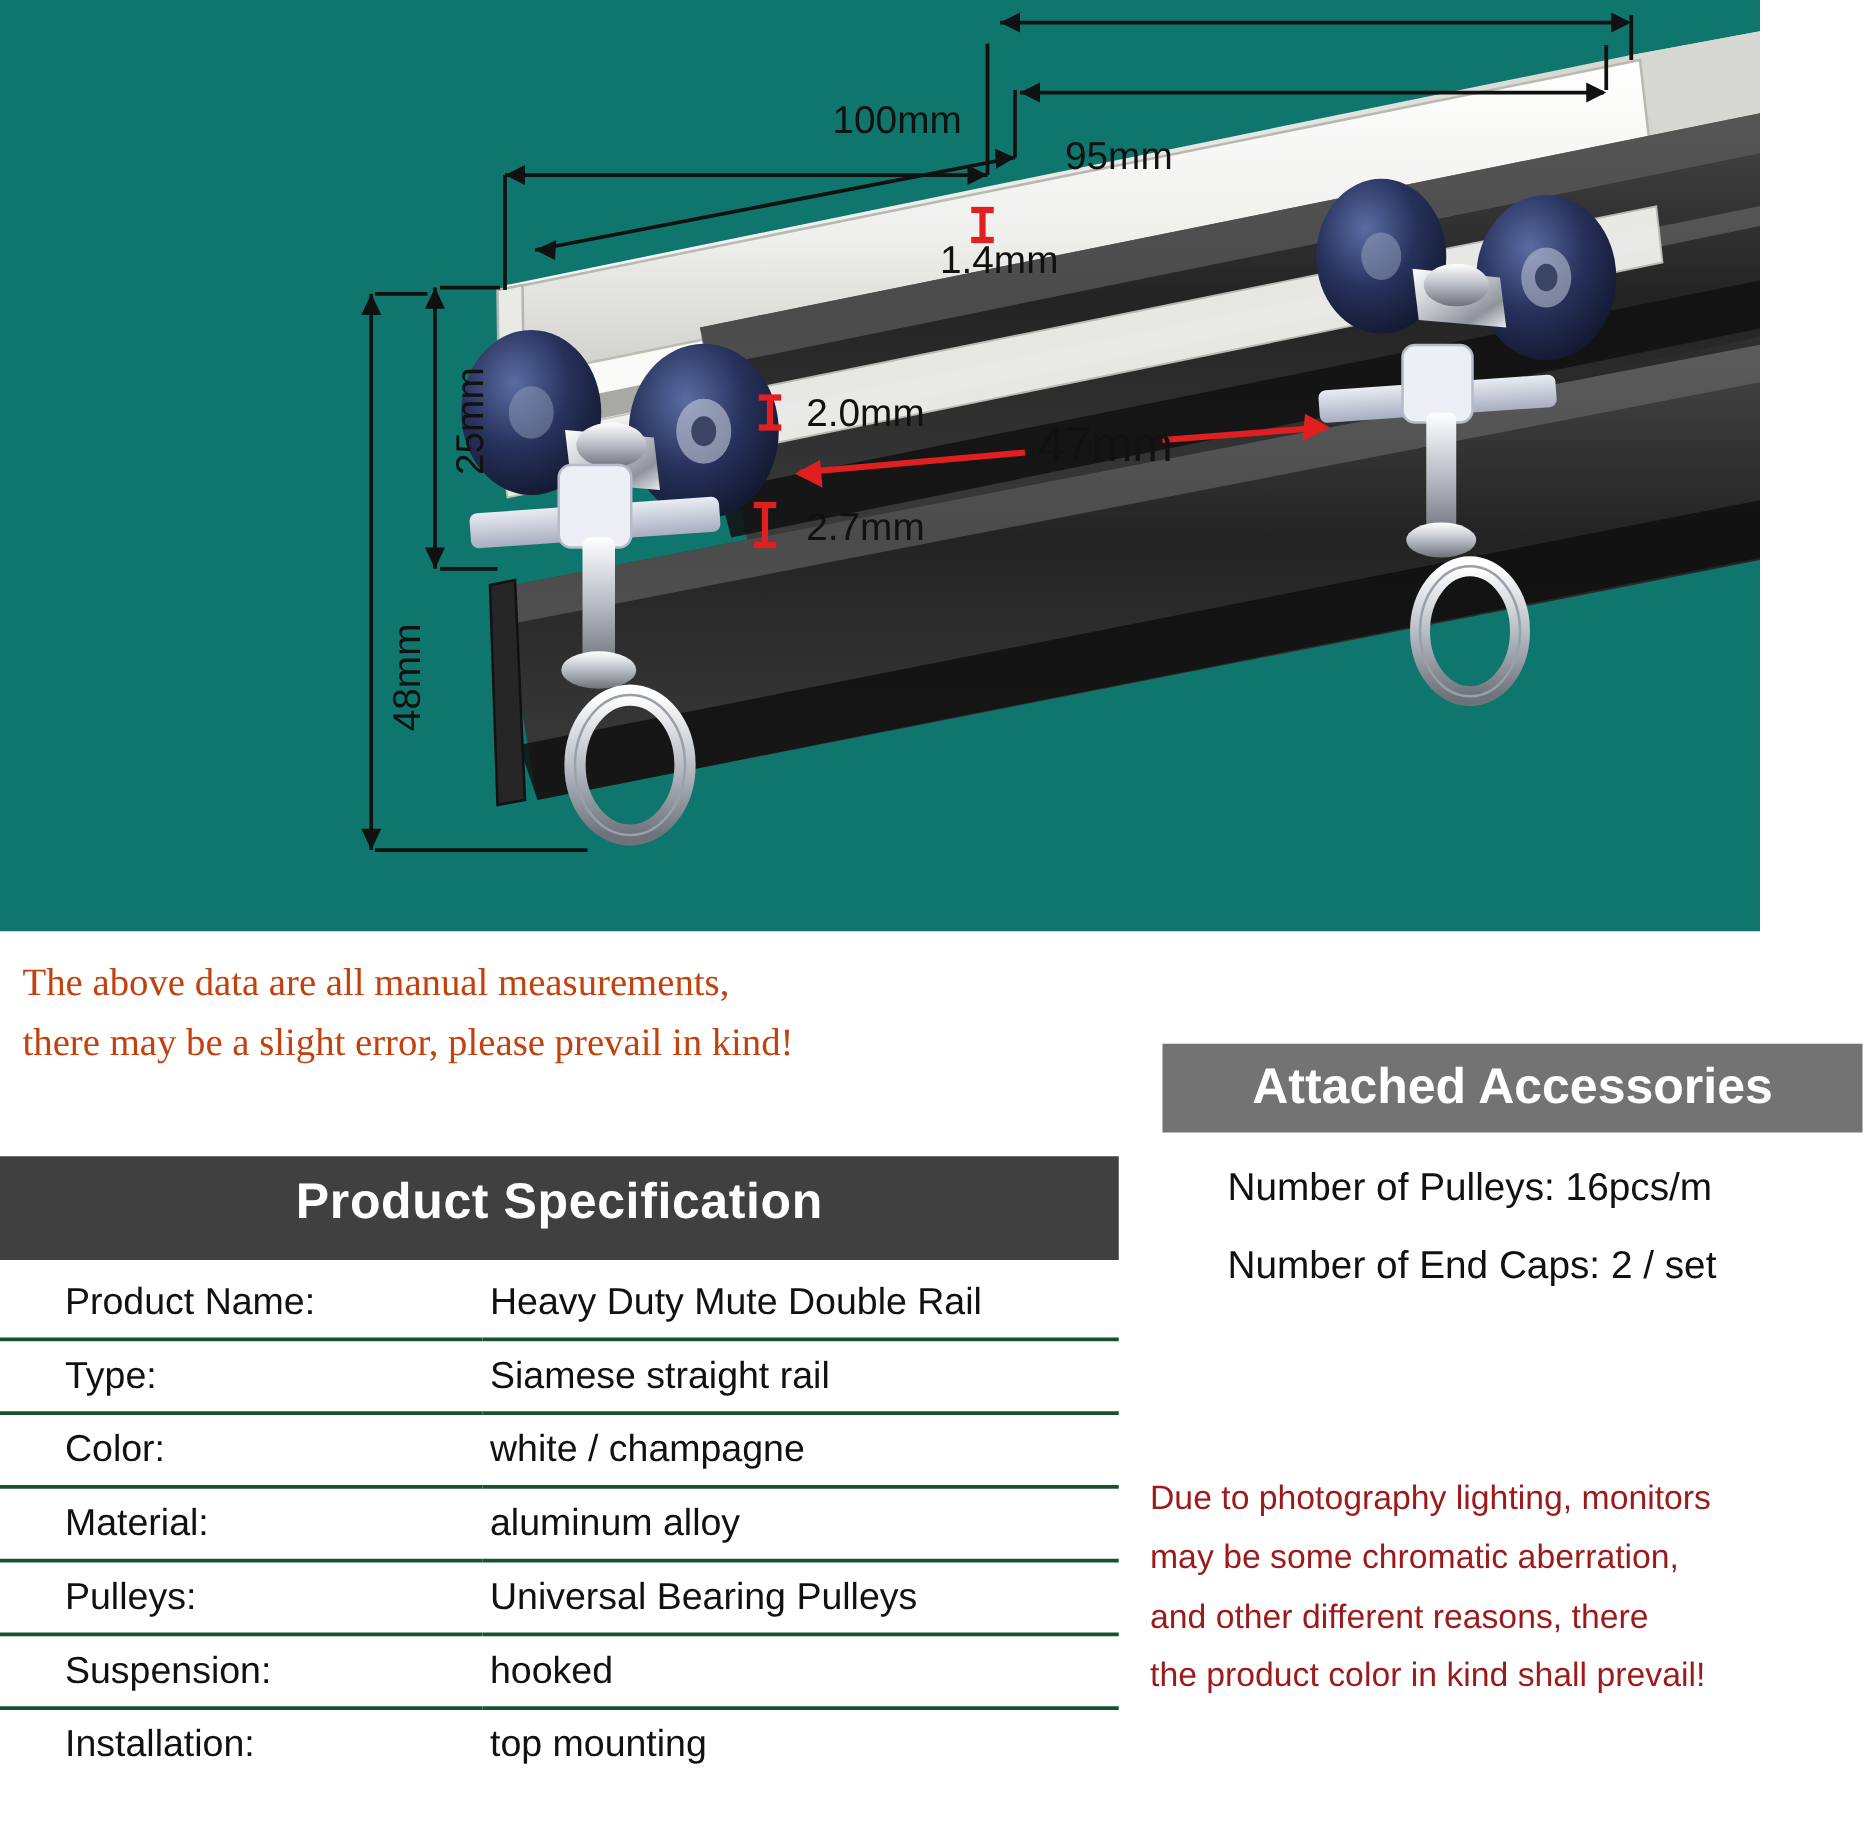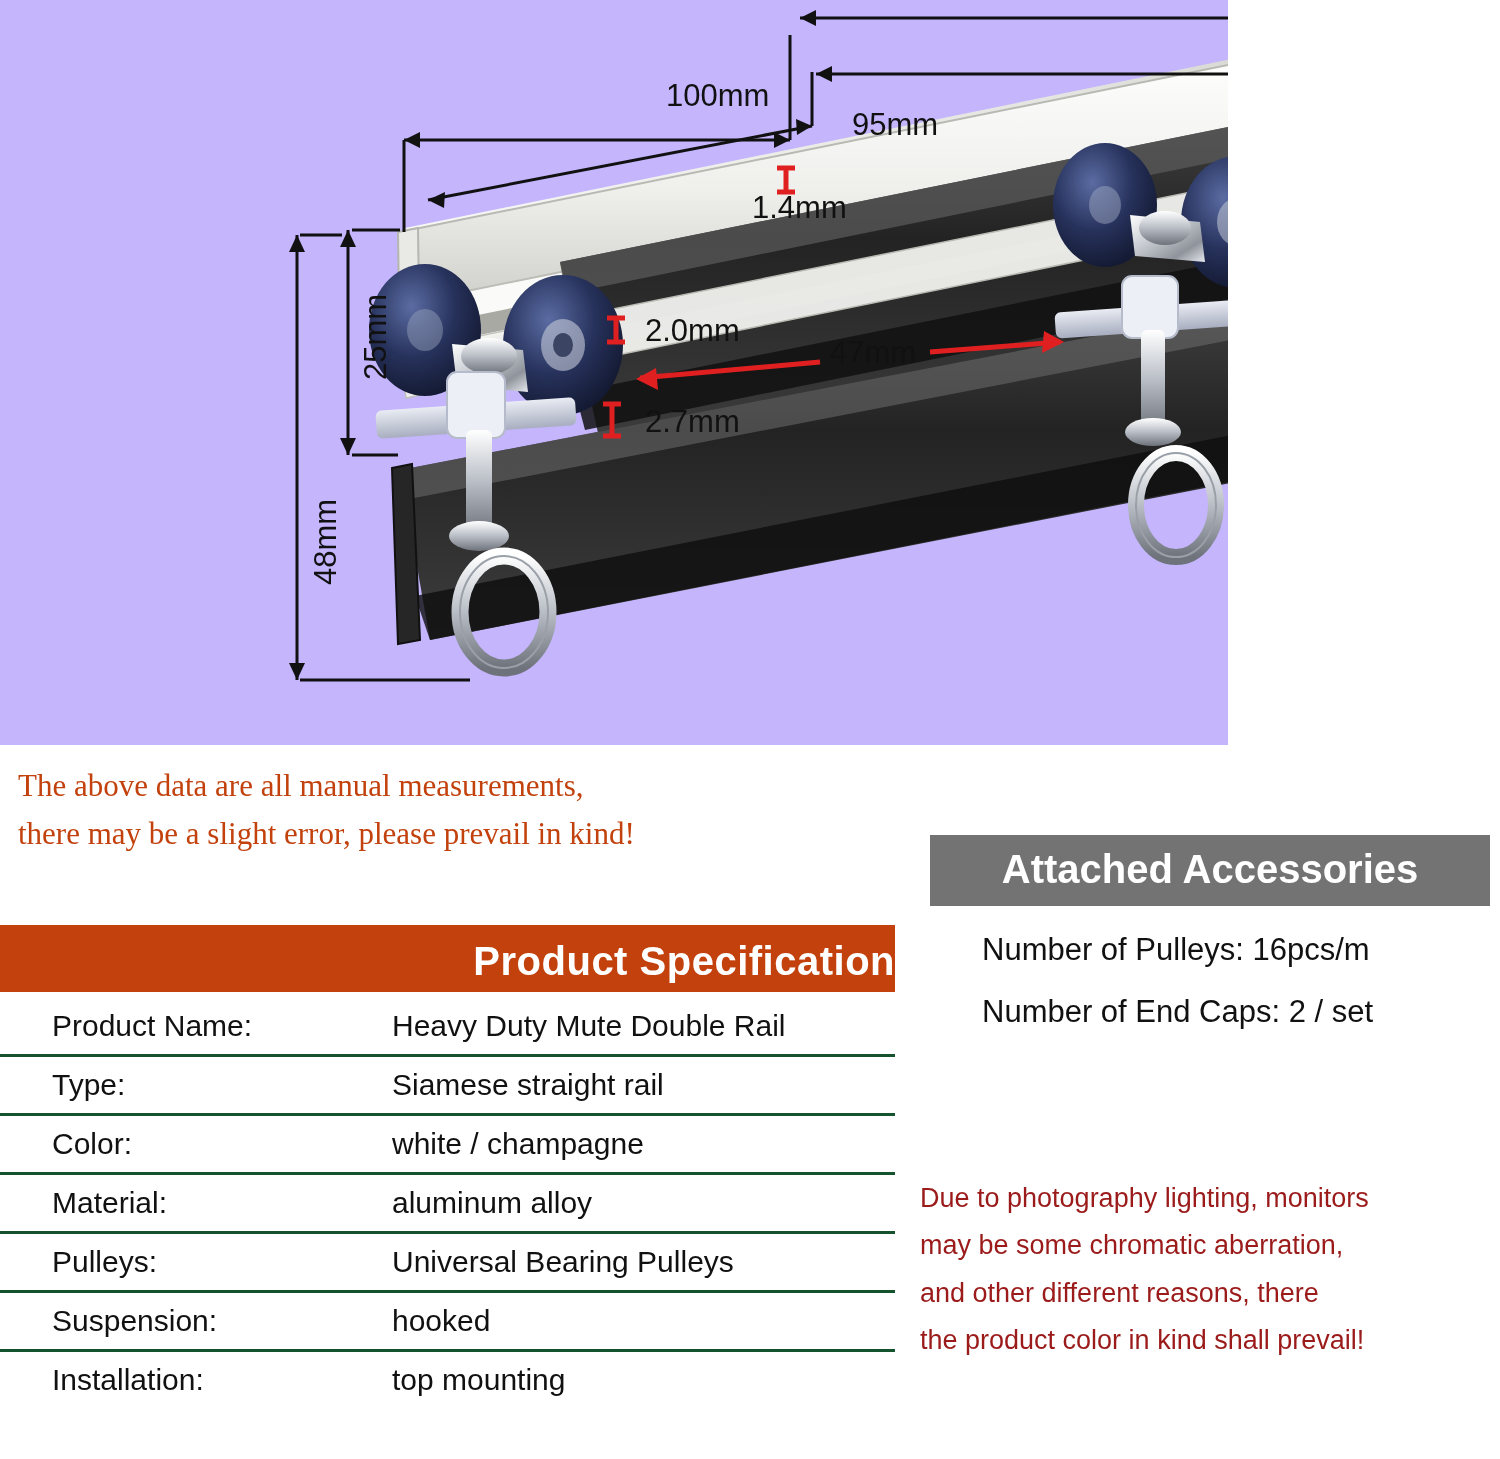--- a/index.html
+++ b/index.html
@@ -12,22 +12,22 @@
     height: 1459px;
     font-family: "Liberation Sans", sans-serif;
     position: relative;
     overflow: hidden;
   }
 
   
   #diagram {
     position: absolute;
     left: 0; top: 0;
-    width: 1228px; height: 745px;
-    background: #c4b5fd;
+    width: 1408px; height: 745px;
+    background: #0f766e;
     overflow: hidden;
   }
 
   
   .rail-wrap {
     position: absolute;
     left: 0; top: 0; width: 1500px; height: 745px;
   }
 
   
@@ -53,26 +53,26 @@
     font-family: Liberation Serif, serif;
   }
 
   
   #spec-panel {
     position: absolute;
     left: 0px; top: 925px;
     width: 895px;
   }
   .panel-header {
-    background: #c2410c;
+    background: #404040;
     color: #ffffff;
     font-size: 40px;
     font-weight: bold;
-    text-align: right;
-    padding: 14px 0 8px 0;
+    text-align: center;
+    padding: 14px 0 24px 0;
     letter-spacing: 0.5px;
   }
   .spec-table {
     width: 100%;
     border-collapse: collapse;
     margin-top: 6px;
   }
   .spec-table tr {
     border-bottom: 3px solid #14532d;
   }
@@ -287,21 +287,21 @@
     </g>
   </svg>
 
   <div class="dim-label" style="left:666px; top:78px; font-size:31px;">100mm</div>
   <div class="dim-label" style="left:852px; top:107px; font-size:31px;">95mm</div>
   <div class="dim-label" style="left:752px; top:190px; font-size:31px;">1.4mm</div>
   <div class="dim-label" style="left:645px; top:313px; font-size:31px;">2.0mm</div>
   <div class="dim-label" style="left:645px; top:404px; font-size:31px;">2.7mm</div>
   <div class="dim-label vert" style="left:358px; top:380px; font-size:31px;">25mm</div>
   <div class="dim-label vert" style="left:308px; top:585px; font-size:31px;">48mm</div>
-  <div class="dim-label" style="left:830px; top:335px; font-size:31px;">47mm</div>
+  <div class="dim-label" style="left:830px; top:335px; font-size:39px;">47mm</div>
 </div>
 
 <div id="manual-note">
   <div>The above data are all manual measurements,</div>
   <div>there may be a slight error, please prevail in kind!</div>
 </div>
 
 <div id="spec-panel">
   <div class="panel-header">Product Specification</div>
   <table class="spec-table">

